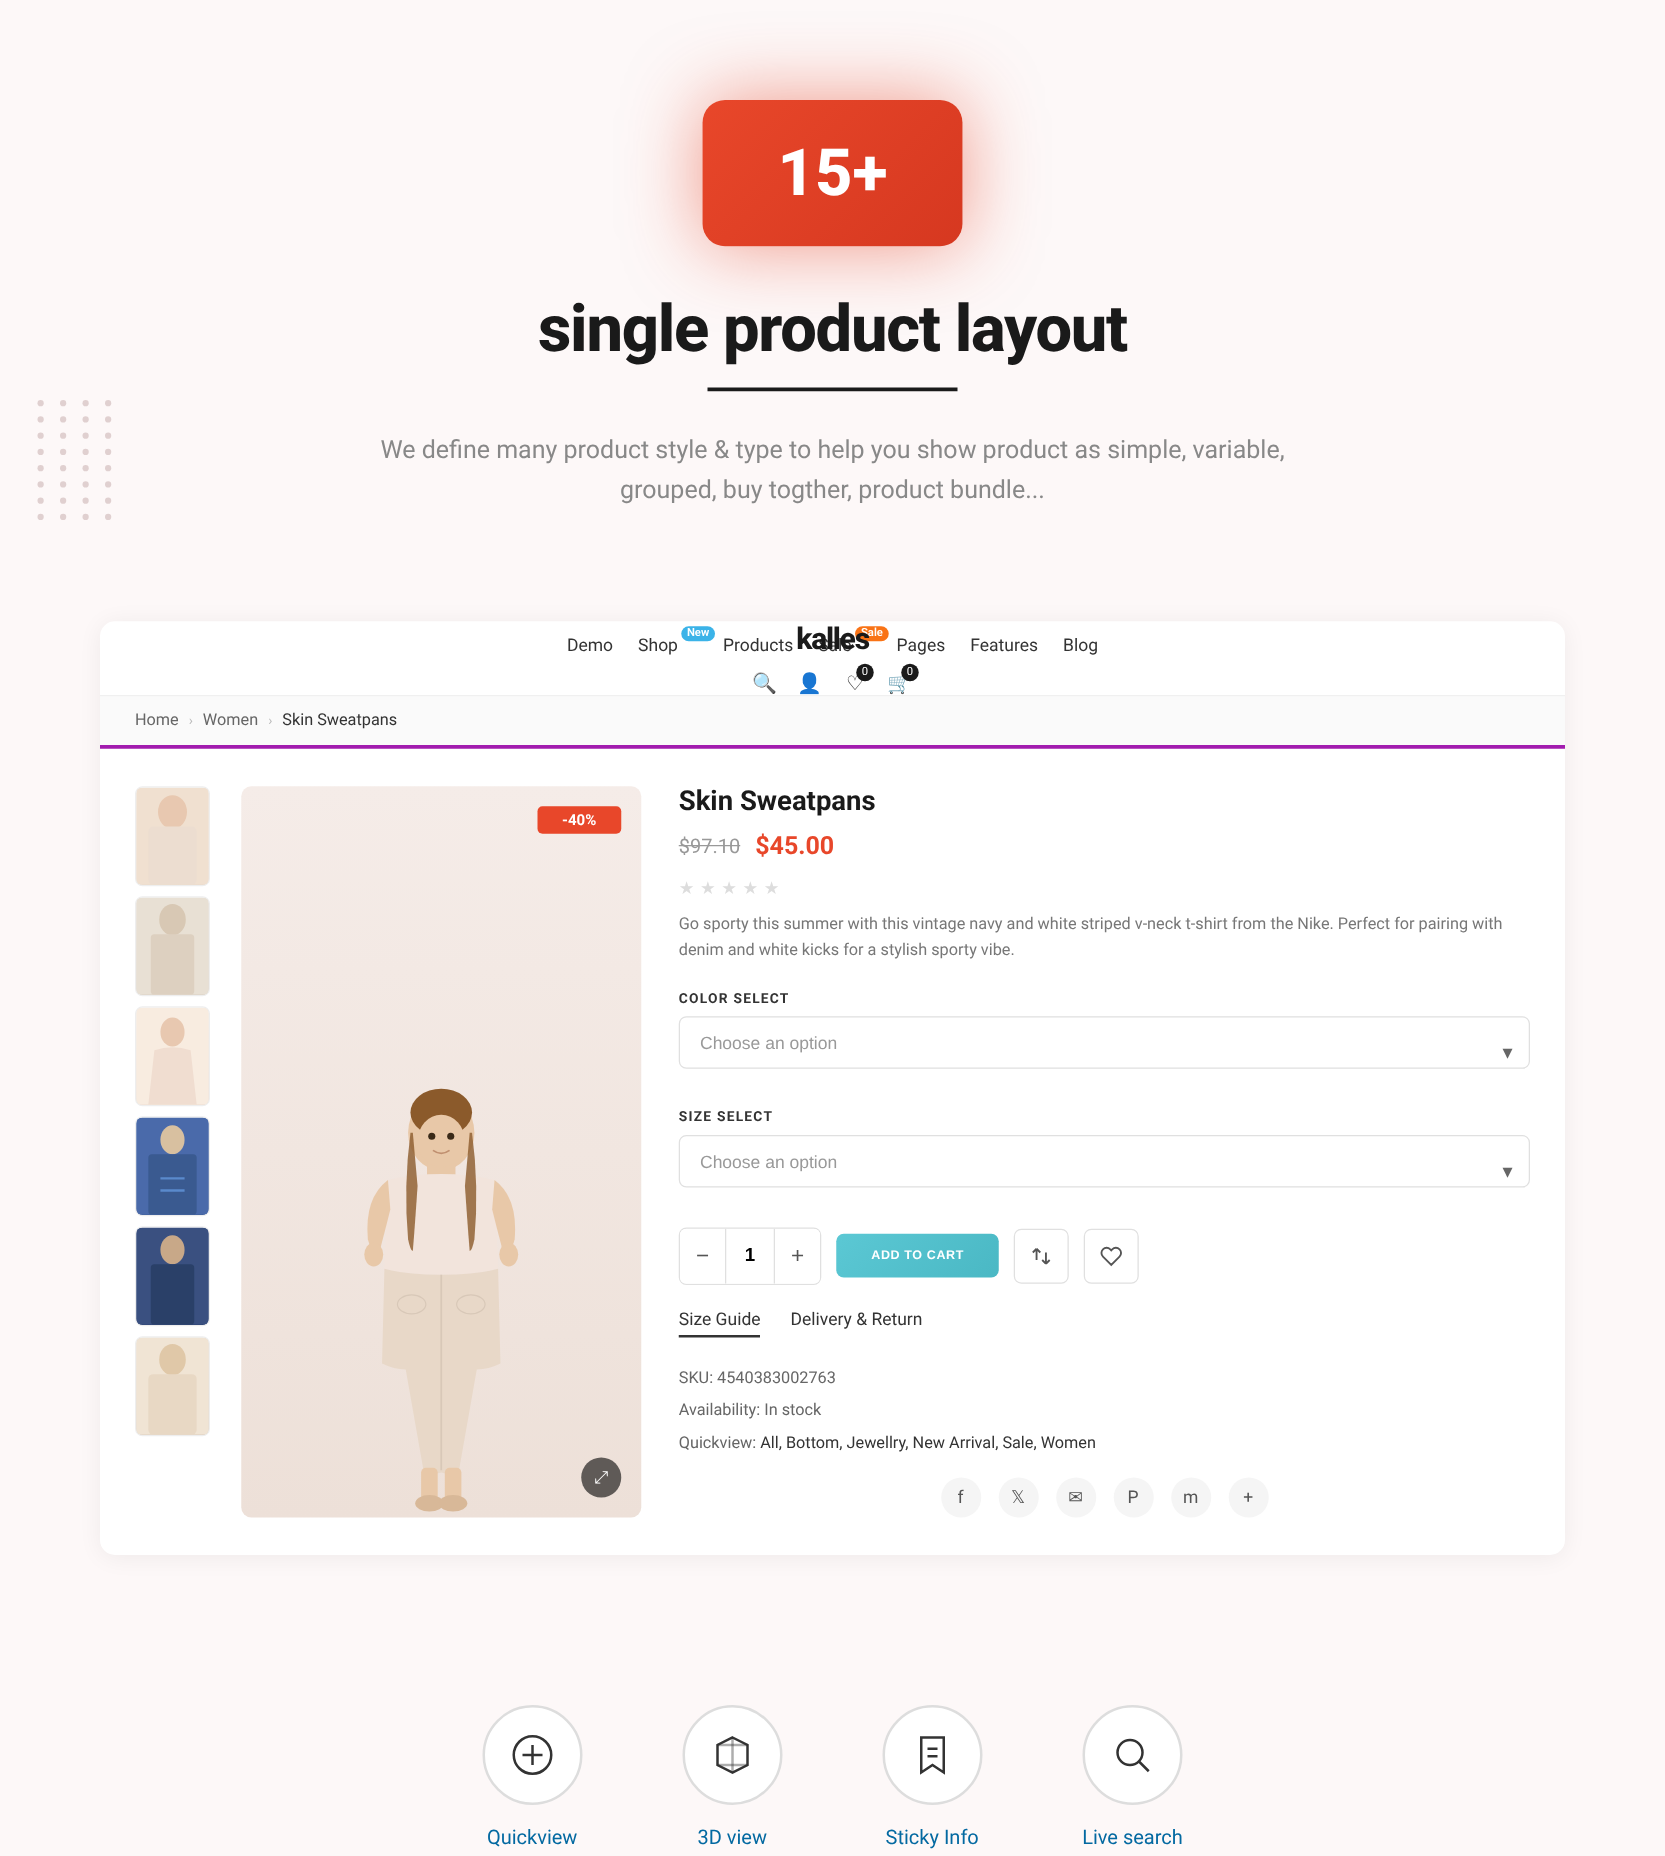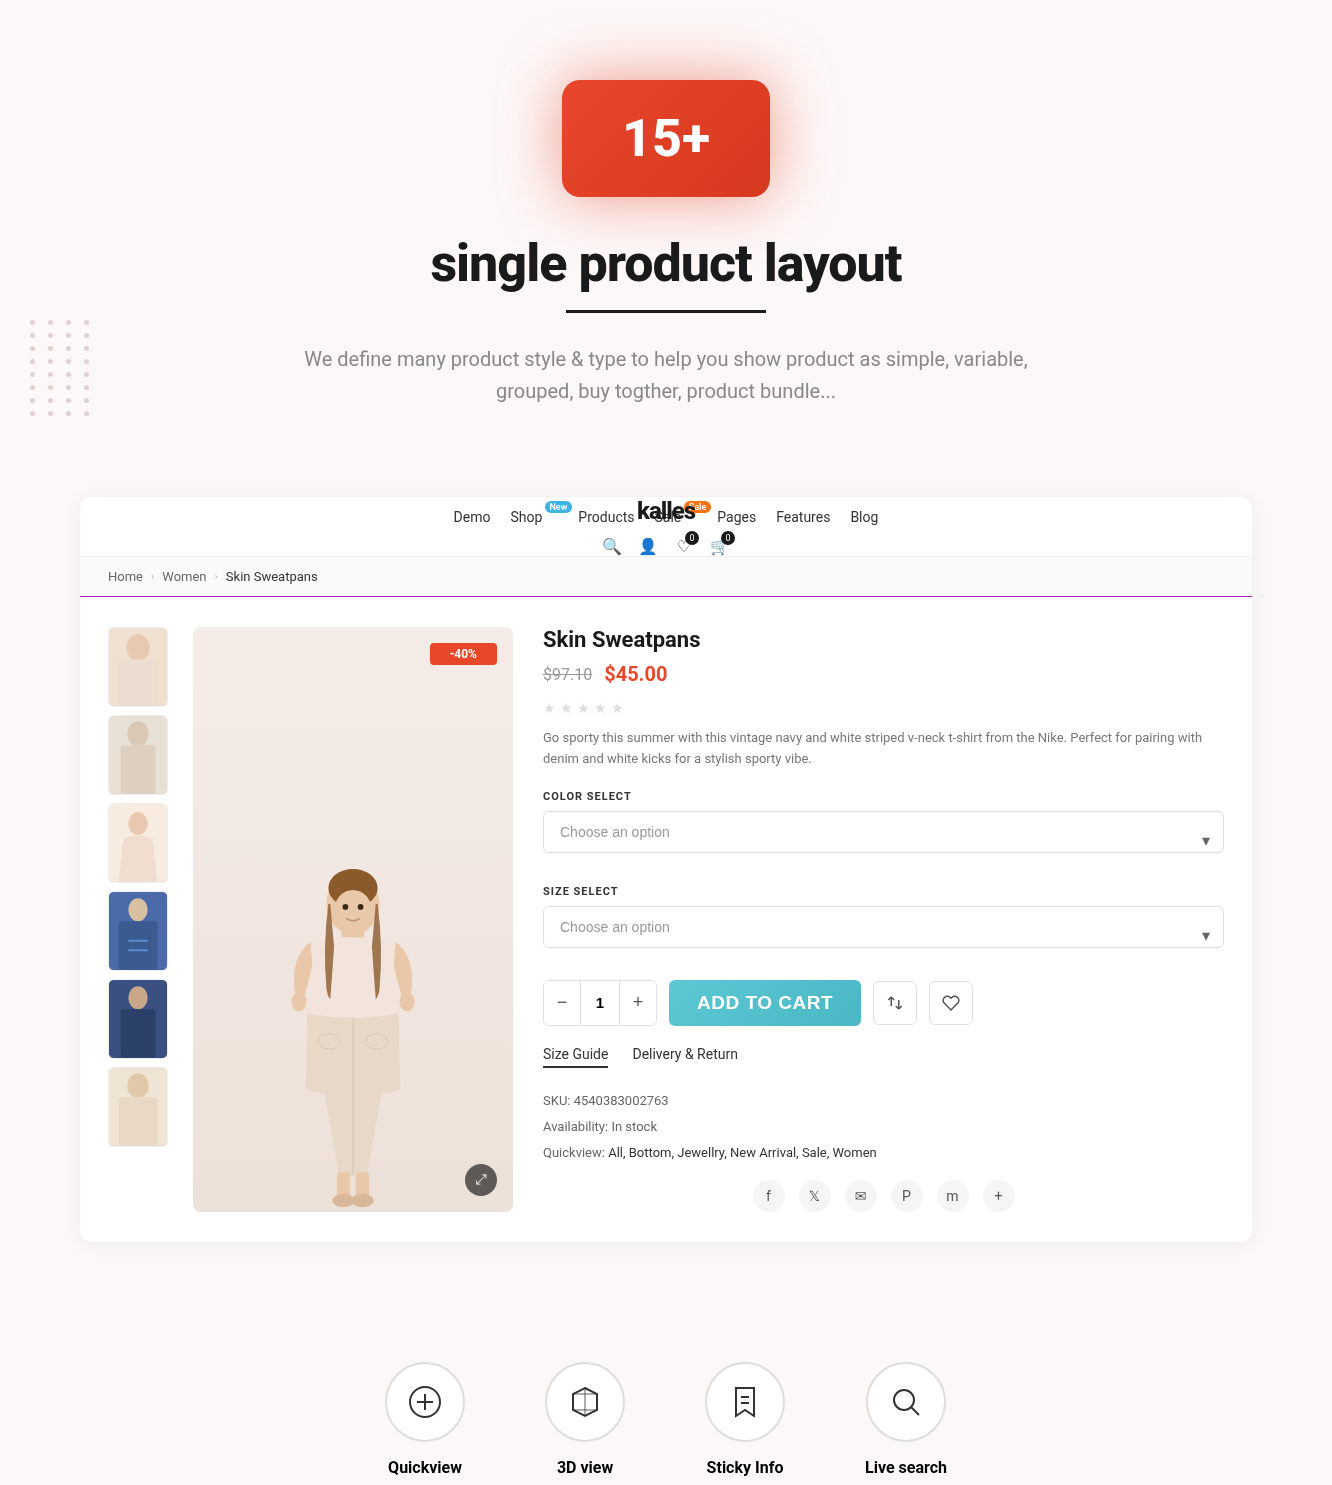--- a/index.html
+++ b/index.html
@@ -163,21 +163,21 @@
 
     
     .breadcrumb {
       display: flex;
       align-items: center;
       gap: 8px;
       padding: 12px 28px;
       font-size: 13px;
       color: #666;
       background: #fafafa;
-      border-bottom: 1px solid #a21caf;
+      border-bottom: 3px solid #a21caf;
     }
 
     .breadcrumb-sep {
       color: #bbb;
       font-size: 11px;
     }
 
     .breadcrumb-link {
       color: #666;
       cursor: pointer;
@@ -420,21 +420,21 @@
       height: 44px;
       outline: none;
     }
 
     .add-to-cart-btn {
       background: linear-gradient(135deg, #5bc8d4, #4ab8c4);
       color: white;
       border: none;
       padding: 12px 28px;
       border-radius: 6px;
-      font-size: 19px;
+      font-size: 10px;
       font-weight: 700;
       letter-spacing: 0.5px;
       cursor: pointer;
       text-transform: uppercase;
     }
 
     .icon-btn {
       width: 44px;
       height: 44px;
       border: 1px solid #e0e0e0;
@@ -524,22 +524,22 @@
       display: flex;
       align-items: center;
       justify-content: center;
       font-size: 28px;
       color: #333;
       background: white;
     }
 
     .feature-label {
       font-size: 16px;
-      font-weight: 700;
-      color: #000000;
+      font-weight: 400;
+      color: #0369a1;
     }
   </style>
 </head>
 <body>
 
 <div class="dots-left">
   <span></span>
     <span></span>
     <span></span>
     <span></span>

